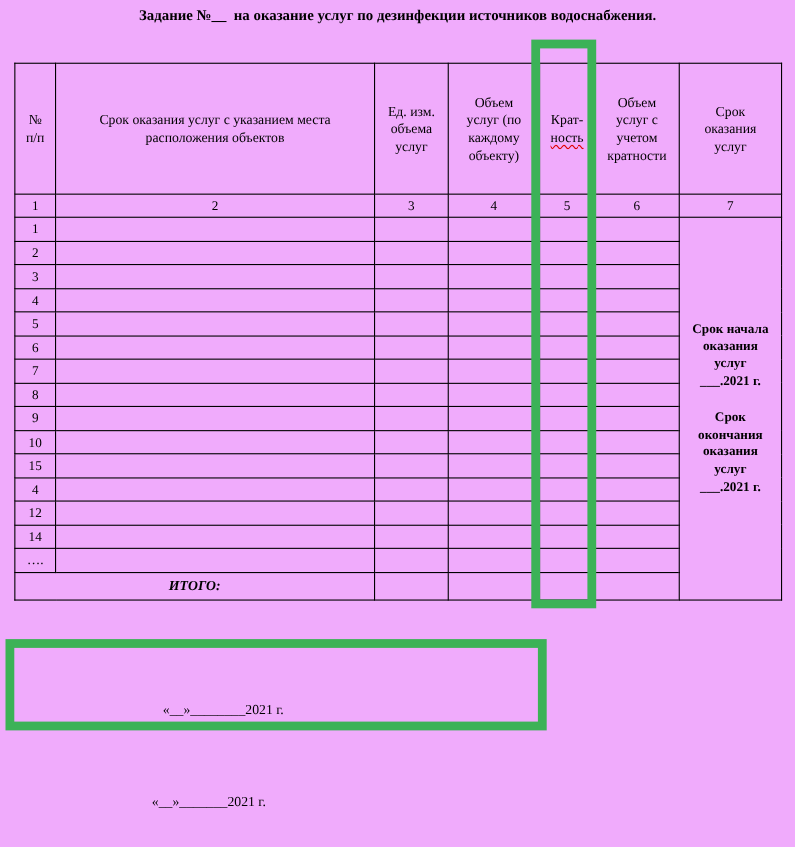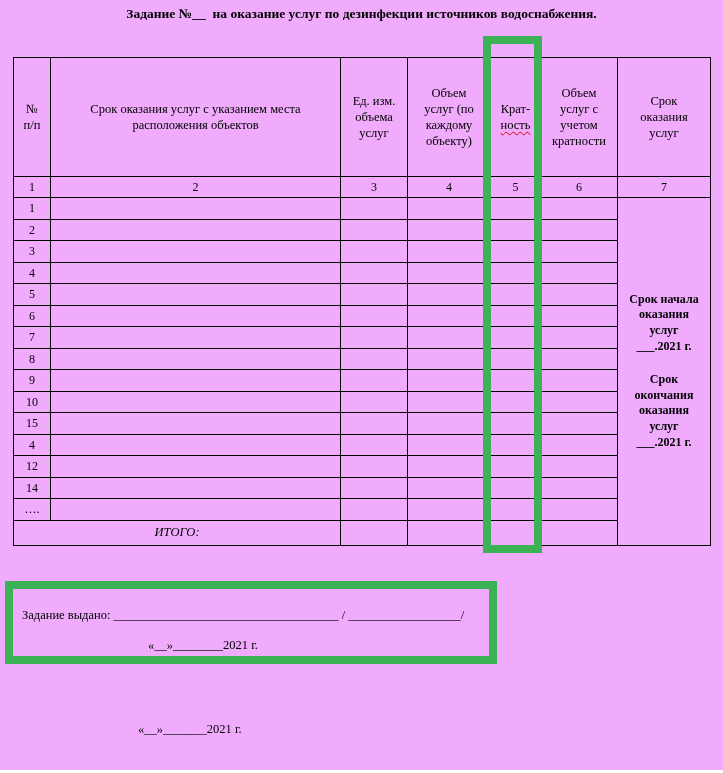--- a/index.html
+++ b/index.html
@@ -41,21 +41,21 @@
   tr.header-row td {
     height: 118px;
     white-space: pre-line;
     line-height: 1.3;
     font-size: 12.5px;
   }
   tr.number-row td { height: 20px; font-size: 12px; line-height: 1; }
   tr.data-row td { height: 20.5px; font-size: 12px; line-height: 1; }
   tr.itogo-row td { height: 24px; }
   td.itogo-cell {
-    font-weight: normal;
+    font-weight: bold;
     font-style: italic;
     font-size: 12.5px;
   }
   td.col7-cell {
     vertical-align: middle;
     font-weight: bold;
     font-size: 12.5px;
   }
   .term-block {
     white-space: pre-line;
@@ -275,18 +275,17 @@
         <td></td>
         <td></td>
         <td></td>
       </tr>
     </tbody>
   </table>
 
   <div id="hl-column" class="highlight-rect"></div>
   <div id="hl-issued" class="highlight-rect"></div>
 
-  <div id="issued-line1" class="footer-line"><span>Задание выдано:</span><span> ____________________________________ / __________________/</span></div>
   <div id="issued-line2" class="footer-line">«__»________2021 г.</div>
 
   <div id="accepted-line2" class="footer-line">«__»_______2021 г.</div>
 
 </div>
 
 </body></html>

